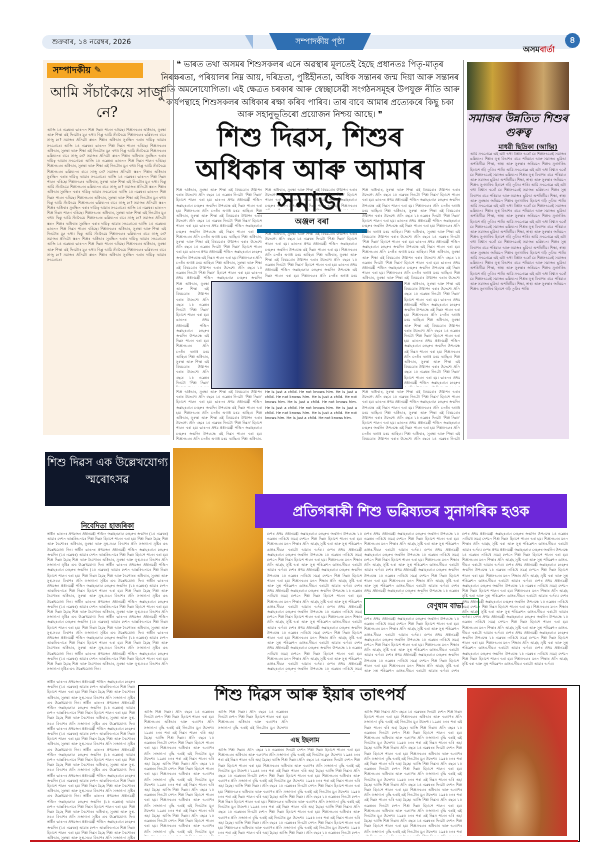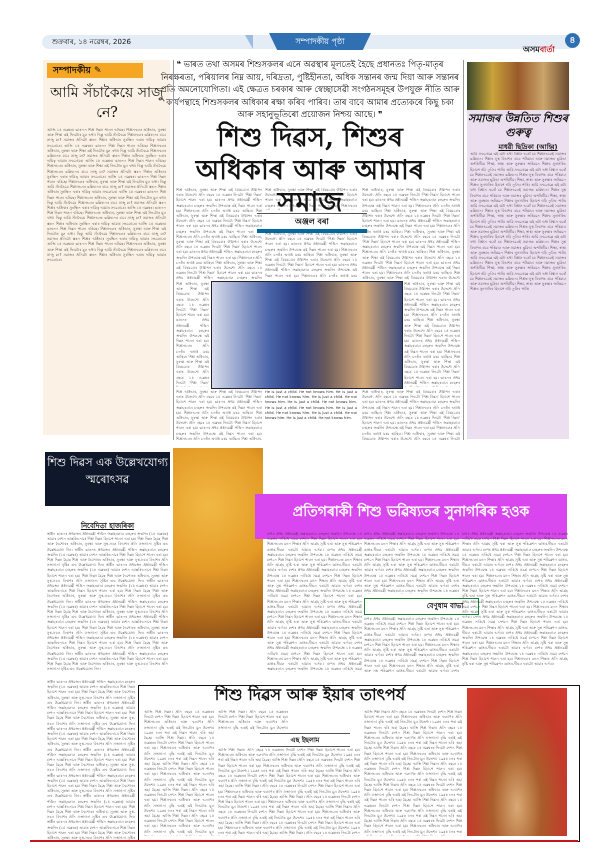--- a/index.html
+++ b/index.html
@@ -34,21 +34,21 @@
   .main-h1 { left:160px; top:122px; width:300px; text-align:center; font-size:26px; line-height:30px; font-weight:bold; font-family:"DejaVu Serif", serif; }
   .main-h2 { left:160px; top:154px; width:300px; text-align:center; font-size:27px; line-height:32px; font-weight:bold; font-family:"DejaVu Serif", serif; }
   .sub-box { left:257px; top:213px; width:110px; height:15px; border-top:1px solid #555; border-bottom:4px solid #0369a1; text-align:center; font-size:8px; line-height:15px; font-weight:bold; }
   .photo-main { left:211px; top:281px; width:190px; height:106px; background:linear-gradient(90deg,#d7dcec 0%,#4a63a8 30%,#273a7e 45%,#6b5a5a 60%,#d4a87a 80%,#3b4a7a 100%); border:1px solid #223; }
 
   
   .l2-box { left:45px; top:452px; width:125px; height:52px; background:#0f172a; color:#fff; text-align:center; font-size:11px; line-height:17px; padding-top:2px; }
   .l2-author { left:45px; top:520px; width:125px; text-align:center; font-size:7px; font-weight:bold; text-decoration:underline; }
   .l2-photo { left:173px; top:448px; width:90px; height:190px; background:radial-gradient(circle at 40% 30%,#f1b844 0%,#e39a26 45%,#8a4b16 100%); }
 
-  .green-bar { left:255px; top:494px; width:312px; height:45px; background:#d946ef; color:#fff; font-size:14px; line-height:34px; text-align:center; font-weight:bold; }
+  .green-bar { left:255px; top:494px; width:312px; height:34px; background:#6d28d9; color:#fff; font-size:14px; line-height:34px; text-align:center; font-weight:bold; }
   .by-box { left:364px; top:598px; width:66px; height:15px; border:1.5px solid #17863a; text-align:center; font-size:7px; line-height:15px; font-weight:bold;padding-left:47px; }
 
   
   .bot-frame { left:138px; top:685px; width:440px; height:155px; border:1.5px solid #111; }
   .bot-title { left:160px; top:682px; width:300px; text-align:center; font-size:16px; line-height:26px; font-weight:bold; font-family:"DejaVu Serif", serif; }
   .bot-sub { left:260px; top:733px; width:90px; height:12px; border-top:1px solid #555; border-bottom:1px solid #555; text-align:center; font-size:6.5px; line-height:12px; font-weight:bold; }
   .bot-photo { left:467px; top:688px; width:100px; height:148px; background:radial-gradient(ellipse at 50% 80%,#d8a974 0%,#a95d2b 35%,#c43a2b 70%,#d63a2e 100%); }
   .red-rule { left:30px; top:840px; width:548px; height:1.5px; background:#c4161c; }
   .vline { width:0.7px; background:#999; }
 </style>

